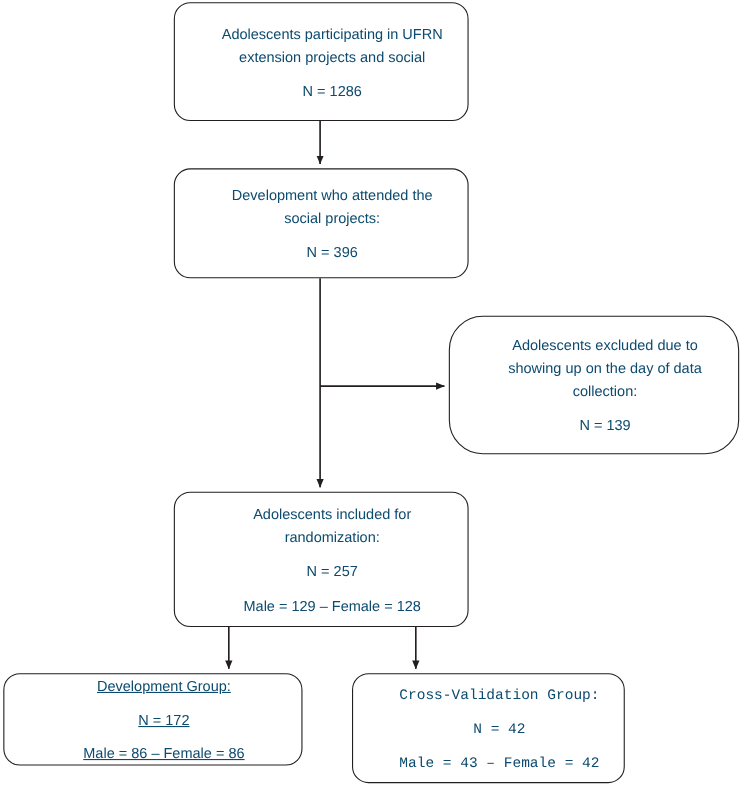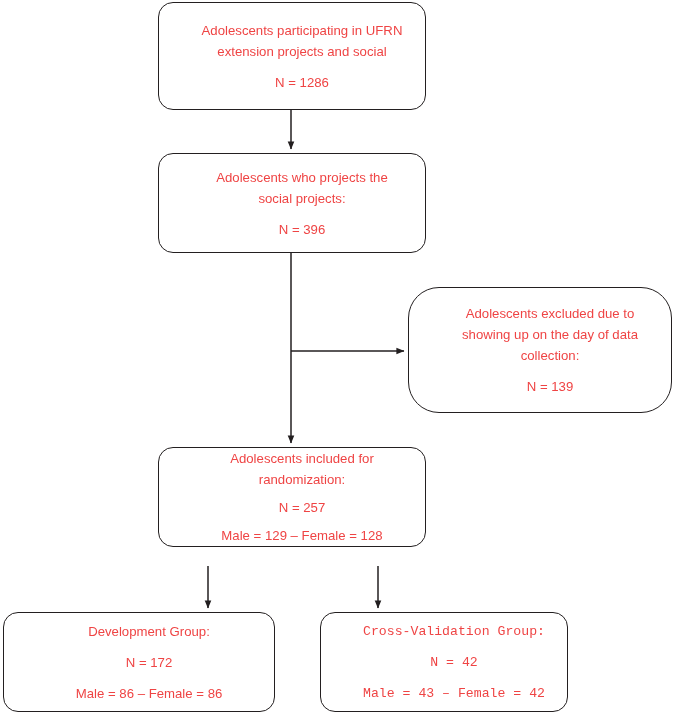--- a/index.html
+++ b/index.html
@@ -27,38 +27,38 @@
     position: absolute;
     box-sizing: border-box;
     border: 1.6px solid #231f20;
     border-radius: 15px;
     background: #ffffff;
     display: flex;
     flex-direction: column;
     align-items: center;
     justify-content: center;
     text-align: center;
-    color: #ef4444;
+    color: #0c4a6e;
     font-size: 13.2px;
     line-height: 21px;
     padding-left: 20px;
   }
   .node .line {
     display: block;
     white-space: nowrap;
   }
   .node .gap {
     height: 10px;
   }
   
   #node-screened   { left: 158px; top: 2px;   width: 268px; height: 108px; }
   #node-attended   { left: 158px; top: 153px; width: 268px; height: 100px; }
   #node-excluded   { left: 408px; top: 287px; width: 264px; height: 126px; border-radius: 31px; }
-  #node-randomized { left: 158px; top: 447px; width: 268px; height: 100px; }
-  #node-development{ left: 3px;   top: 612px; width: 272px; height: 100px; }
+  #node-randomized { left: 158px; top: 447px; width: 268px; height: 123px; }
+  #node-development{ left: 3px;   top: 612px; width: 272px; height: 84px; text-decoration: underline; }
   #node-crossval   { left: 320px; top: 612px; width: 248px; height: 100px; font-family: Liberation Mono, monospace; }
 </style>
 </head>
 <body>
 
 <div id="flowchart">
 
   <svg id="connectors" viewBox="0 0 675 716" width="675" height="716" xmlns="http://www.w3.org/2000/svg">
     <defs>
       <marker id="arrowhead" markerWidth="9" markerHeight="9" refX="7.6" refY="4" orient="auto" markerUnits="userSpaceOnUse">
@@ -78,21 +78,21 @@
   </svg>
 
   <div class="node" id="node-screened">
     <span class="line">Adolescents participating in UFRN</span>
     <span class="line">extension projects and social</span>
     <span class="gap"></span>
     <span class="line">N = 1286</span>
   </div>
 
   <div class="node" id="node-attended">
-    <span class="line">Adolescents who projects the</span>
+    <span class="line">Development who attended the</span>
     <span class="line">social projects:</span>
     <span class="gap"></span>
     <span class="line">N = 396</span>
   </div>
 
   <div class="node" id="node-excluded">
     <span class="line">Adolescents excluded due to</span>
     <span class="line">showing up on the day of data</span>
     <span class="line">collection:</span>
     <span class="gap"></span>

